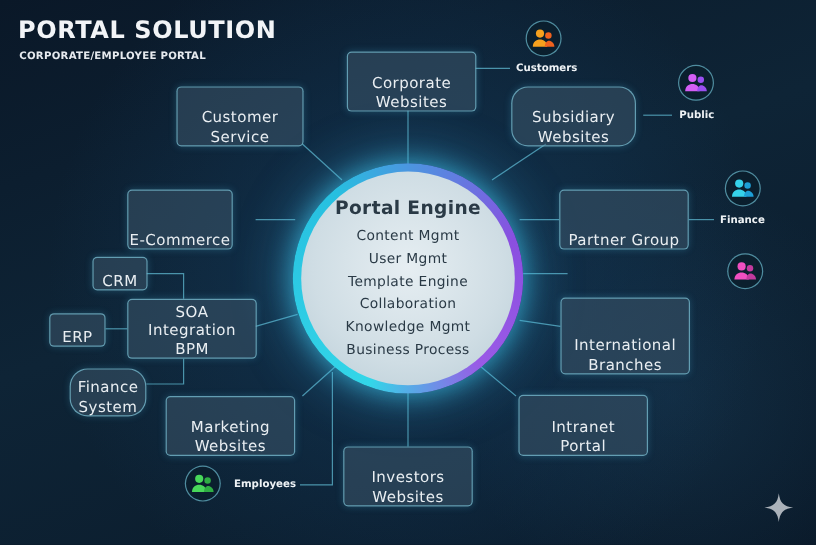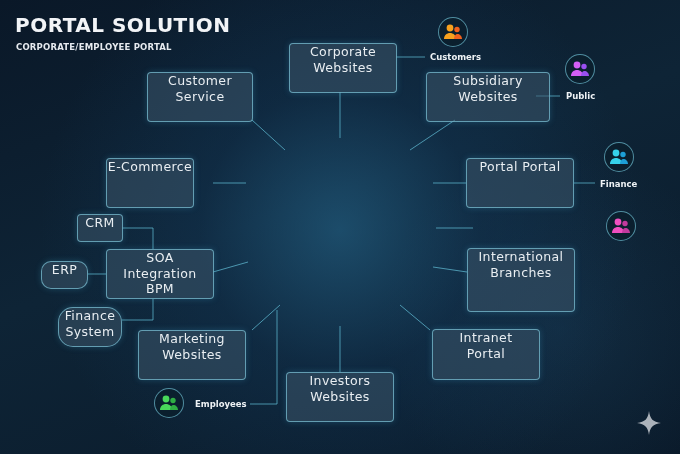--- a/index.html
+++ b/index.html
@@ -5,21 +5,21 @@
   html,body{margin:0;padding:0;}
   body{width:680px;height:454px;overflow:hidden;background:#0b1a2a;font-family:"DejaVu Sans","Liberation Sans",sans-serif;}
   #stage{position:relative;width:680px;height:454px;overflow:hidden;
     background:
       radial-gradient(circle at 340px 230px, rgba(40,110,150,0.55) 0px, rgba(20,60,95,0.35) 140px, rgba(8,22,38,0) 300px),
       radial-gradient(circle at 560px 330px, rgba(30,70,100,0.35), rgba(0,0,0,0) 180px),
       linear-gradient(160deg,#0a1828 0%,#0e2436 45%,#0a1a2a 100%);}
   svg.lines{position:absolute;left:0;top:0;}
   .title{position:absolute;left:15px;top:13px;color:#f2f4f7;font-weight:bold;font-size:20px;letter-spacing:0.5px;}
   .subtitle{position:absolute;left:16px;top:42px;color:#e6eaef;font-weight:bold;font-size:8.5px;letter-spacing:0.2px;}
-  .box{position:absolute;box-sizing:border-box;background:rgba(60,85,105,0.55);border:1.5px solid rgba(120,190,210,0.75);border-radius:4px;color:#e9eef2;font-size:12.5px;line-height:15.5px;text-align:center;display:flex;align-items:flex-start;justify-content:center;box-shadow:0 0 6px rgba(70,180,220,0.25);}
+  .box{position:absolute;box-sizing:border-box;background:rgba(60,85,105,0.55);border:1.5px solid rgba(120,190,210,0.75);border-radius:4px;color:#e9eef2;font-size:12.5px;line-height:15.5px;text-align:center;display:flex;align-items:flex-end;justify-content:center;box-shadow:0 0 6px rgba(70,180,220,0.25);}
   .box span{white-space:pre-line;letter-spacing:0.4px;}
   .circle{position:absolute;left:244px;top:136px;width:192px;height:192px;border-radius:50%;
     background:conic-gradient(from 200deg,#33d6e8 0deg,#27bfe0 120deg,#8a4fe0 230deg,#9a5ae6 300deg,#33d6e8 360deg);
     box-shadow:0 0 22px rgba(60,200,235,0.7),0 0 50px rgba(60,170,230,0.35);}
   .circle-inner{position:absolute;left:7px;top:7px;width:178px;height:178px;border-radius:50%;
     background:radial-gradient(circle at 50% 45%,#e6eef2 0%,#cfdde4 60%,#b8ccd6 100%);
     display:flex;flex-direction:column;align-items:center;justify-content:center;color:#2a3a46;}
   .engine-title{font-weight:bold;font-size:15.5px;margin-bottom:5px;letter-spacing:0.3px;}
   .engine-item{font-size:11.5px;line-height:19px;letter-spacing:0.3px;}
   .persona{position:absolute;width:30px;height:30px;border-radius:50%;box-sizing:border-box;border:1.5px solid rgba(110,190,210,0.7);background:rgba(10,30,45,0.85);display:flex;align-items:center;justify-content:center;}
@@ -54,48 +54,59 @@
 
       <polyline points="122,228 153,228 153,249"></polyline>
       <line x1="88" y1="274" x2="106" y2="274"></line>
       <polyline points="122,320 153,320 153,299"></polyline>
     </g>
   </svg>
 
   <div class="title">PORTAL SOLUTION</div>
   <div class="subtitle">CORPORATE/EMPLOYEE PORTAL</div>
 
+  <div class="circle">
+    <div class="circle-inner">
+      <div class="engine-title">Portal Engine</div>
+      <div class="engine-item">Content Mgmt</div>
+      <div class="engine-item">User Mgmt</div>
+      <div class="engine-item">Template Engine</div>
+      <div class="engine-item">Collaboration</div>
+      <div class="engine-item">Knowledge Mgmt</div>
+      <div class="engine-item">Business Process</div>
+    </div>
+  </div>
 
   <div class="box" style="left:289px;top:43px;width:108px;height:50px;">
       <span>Corporate
 Websites</span>
     </div>
   <div class="box" style="left:147px;top:72px;width:106px;height:50px;">
       <span>Customer
 Service</span>
     </div>
-  <div class="box" style="left:426px;top:72px;width:124px;height:50px;">
+  <div class="box" style="left:426px;top:72px;width:104px;height:50px;border-radius:14px;">
       <span>Subsidiary
 Websites</span>
     </div>
   <div class="box" style="left:106px;top:158px;width:88px;height:50px;">
       <span>E-Commerce</span>
     </div>
   <div class="box" style="left:466px;top:158px;width:108px;height:50px;">
-      <span>Portal Portal</span>
+      <span>Partner Group</span>
     </div>
   <div class="box" style="left:106px;top:249px;width:108px;height:50px;">
       <span>SOA
 Integration
 BPM</span>
     </div>
   <div class="box" style="left:77px;top:214px;width:46px;height:28px;">
       <span>CRM</span>
     </div>
-  <div class="box" style="left:41px;top:261px;width:47px;height:28px;border-radius:10px;">
+  <div class="box" style="left:41px;top:261px;width:47px;height:28px;">
       <span>ERP</span>
     </div>
   <div class="box" style="left:58px;top:307px;width:64px;height:40px;border-radius:15px;">
       <span>Finance
 System</span>
     </div>
   <div class="box" style="left:467px;top:248px;width:108px;height:64px;">
       <span>International
 Branches</span>
     </div>

